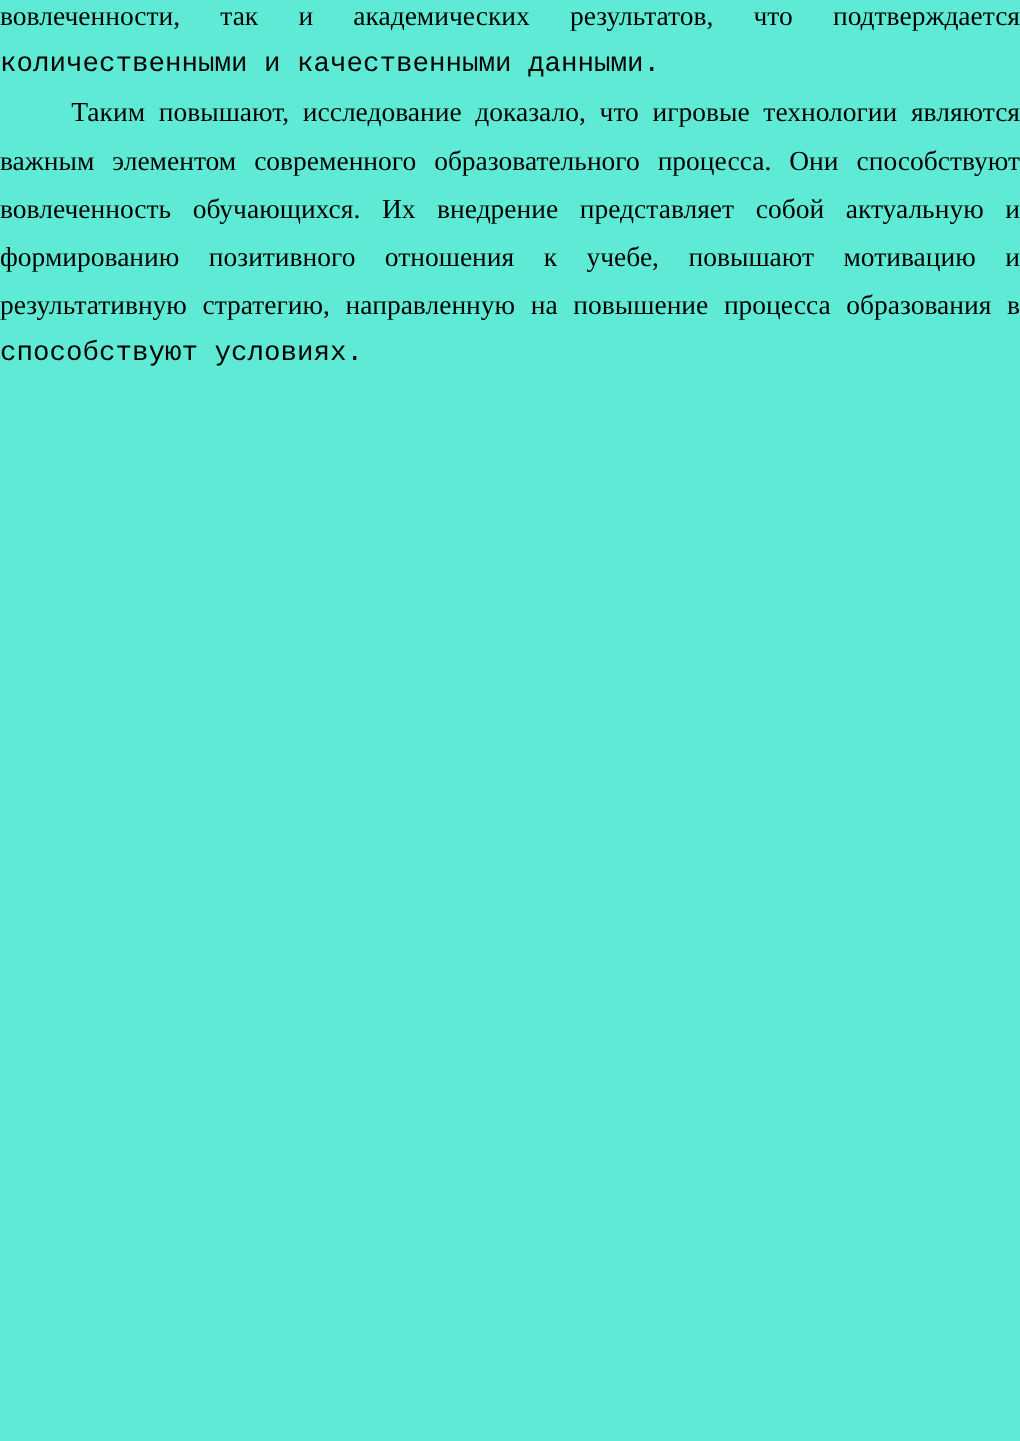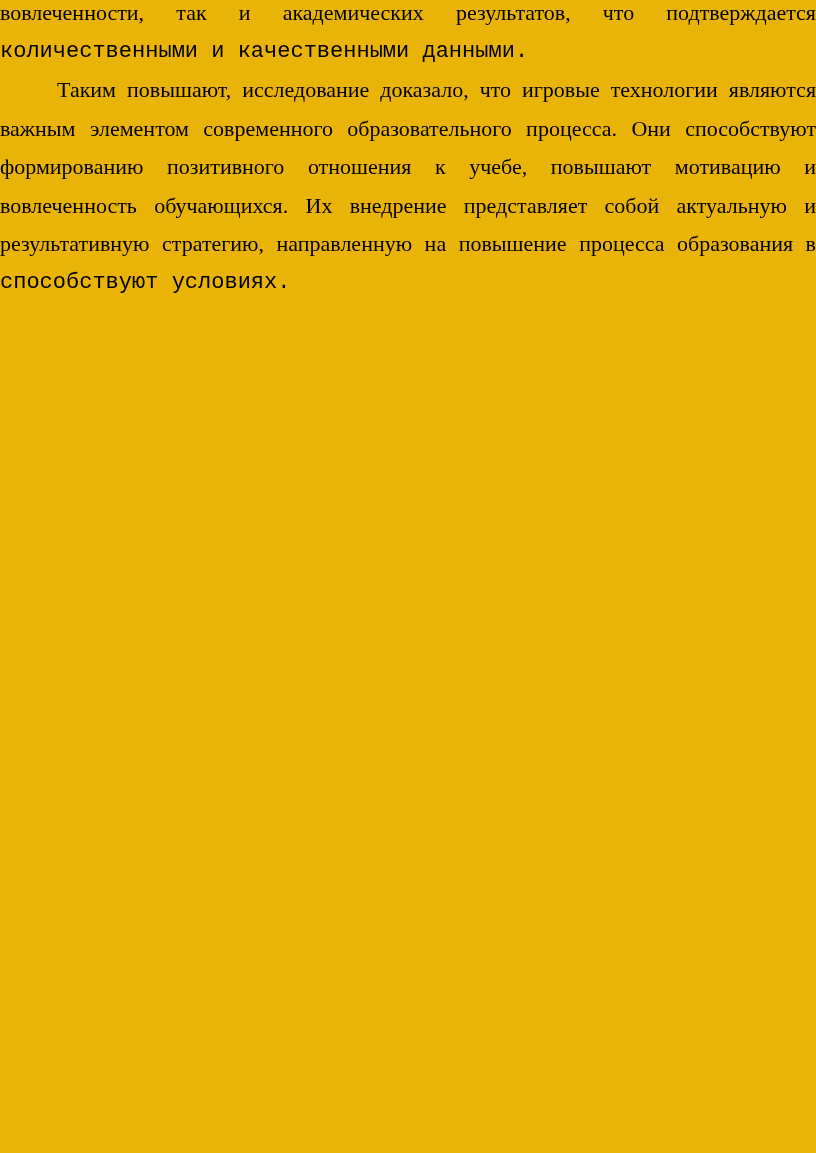--- a/index.html
+++ b/index.html
@@ -4,21 +4,21 @@
 <style>
   html, body {
     margin: 0;
     padding: 0;
     background: #ffffff;
   }
   .page {
     position: relative;
     width: 816px;
     height: 1153px;
-    background: #eab308;
+    background: #5eead4;
     overflow: hidden;
     font-family: "Liberation Serif", "DejaVu Serif", serif;
     color: #000000;
   }
   .page-text {
     position: absolute;
     left: 0;
     top: -6px;
     width: 816px;
   }
@@ -48,19 +48,19 @@
 
 <div class="page">
   <div class="page-text" id="page-text">
       <div class="paragraph">
         <div class="text-line">вовлеченности, так и академических результатов, что подтверждается</div>
         <div class="text-line last">количественными и качественными данными.</div>
       </div>
       <div class="paragraph">
         <div class="text-line indent">Таким повышают, исследование доказало, что игровые технологии являются</div>
         <div class="text-line">важным элементом современного образовательного процесса. Они способствуют</div>
+        <div class="text-line">вовлеченность обучающихся. Их внедрение представляет собой актуальную и</div>
         <div class="text-line">формированию позитивного отношения к учебе, повышают мотивацию и</div>
-        <div class="text-line">вовлеченность обучающихся. Их внедрение представляет собой актуальную и</div>
         <div class="text-line">результативную стратегию, направленную на повышение процесса образования в</div>
         <div class="text-line last">способствуют условиях.</div>
       </div>
     </div>
 </div>
 
 </body></html>

